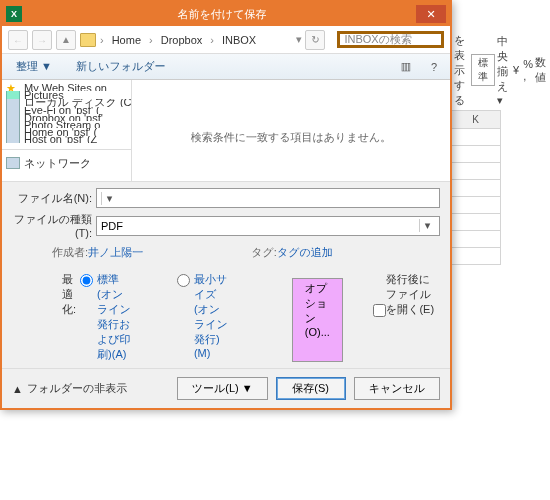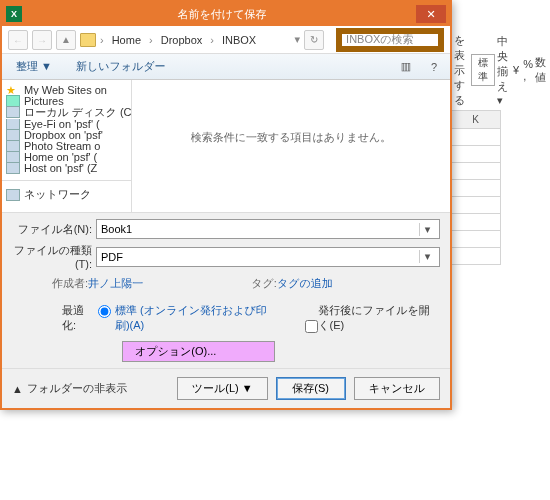--- a/index.html
+++ b/index.html
@@ -17,21 +17,21 @@
 .titlebar{background:#e8792f;color:#fff;height:24px;display:flex;align-items:center;padding:0 4px}
 .titlebar .xl{width:16px;height:16px;background:#107c41;color:#fff;font-size:9px;font-weight:bold;display:flex;align-items:center;justify-content:center;margin-right:6px}
 .titlebar .title{flex:1;text-align:center;font-size:11px}
 .titlebar .close{width:30px;height:18px;background:#c94f2e;color:#fff;display:flex;align-items:center;justify-content:center;cursor:pointer}
 .navbar{height:28px;border-bottom:1px solid #ddd;display:flex;align-items:center;padding:0 6px;gap:4px}
 .nav-btn{width:20px;height:20px;border:1px solid #ccc;border-radius:2px;background:#f7f7f7;display:flex;align-items:center;justify-content:center;color:#888;font-size:10px}
 .nav-btn.dis{color:#ccc}
 .folder-icon{width:16px;height:14px;background:#f7d774;border:1px solid #c9a74a;border-radius:1px}
 .crumb{padding:2px 4px;color:#333}
 .crumb-sep{color:#888}
-.nav-search{flex:1;margin-left:8px;border:6px solid #a16207;height:24px;padding:0 4px;display:flex;align-items:center;color:#888;background:#fff}
+.nav-search{flex:1;margin-left:8px;border:3px solid #a16207;height:17px;padding:0 4px;display:flex;align-items:center;color:#888;background:#fff}
 .toolbar{height:26px;background:linear-gradient(#f4f8fb,#e6eef5);border-bottom:1px solid #ccc;display:flex;align-items:center;padding:0 8px;gap:12px}
 .tb-btn{color:#2a5a8a;padding:2px 6px;display:flex;align-items:center;gap:3px}
 .tb-spacer{flex:1}
 .tb-icon{width:16px;height:16px;display:flex;align-items:center;justify-content:center;color:#555}
 .body{flex:1;display:flex;min-height:0}
 .sidebar{width:130px;border-right:1px solid #ddd;overflow:hidden;padding:4px 0;display:flex;flex-direction:column}
 .side-item{display:flex;align-items:center;gap:4px;padding:2px 4px;white-space:nowrap;overflow:hidden;color:#333}
 .side-icon{width:14px;height:12px;flex-shrink:0}
 .si-star{color:#f7b500}
 .si-drive{background:#c8d8e8;border:1px solid #8aa}
@@ -42,21 +42,21 @@
 .bottom{border-top:1px solid #ddd;padding:6px 10px;background:#f0f0f0}
 .form-row{display:flex;align-items:center;margin-bottom:4px;gap:4px}
 .form-label{width:80px;text-align:right;color:#333}
 .form-input{flex:1;border:1px solid #999;height:20px;padding:0 4px;background:#fff;display:flex;align-items:center}
 .form-drop{width:16px;text-align:center;border-left:1px solid #ccc;color:#555}
 .meta-row{display:flex;padding:2px 0 8px 0;gap:20px}
 .meta-item{display:flex;gap:0}
 .meta-label{color:#666}
 .meta-val{color:#1a5fb4}
 .opt-section{display:flex;gap:30px;padding:4px 0 0 50px;align-items:flex-start}
-.opt-col{display:flex;flex-direction:column;gap:2px}
+.opt-col{display:flex;flex-direction:row;gap:2px}
 .opt-label{color:#333}
 .radio{display:flex;align-items:flex-start;gap:4px}
 .radio input{margin-top:2px}
 .radio label{color:#1a5fb4}
 .chk{display:flex;align-items:flex-end;}
 .chk label{color:#333}
 .opt-btn{margin:6px 0 0 60px;padding:2px 12px;border:1px solid #999;background:#f0abfc;display:inline-block}
 .footer{display:flex;align-items:center;padding:8px 10px;gap:8px;border-top:1px solid #ddd;background:#f0f0f0}
 .hide-folders{display:flex;align-items:center;gap:4px;color:#333}
 .footer-spacer{flex:1}
@@ -271,21 +271,20 @@
     </div>
     <div class="main">
         <span>検索条件に一致する項目はありません。</span>
       </div>
   </div>
 
   <div class="bottom">
     <div class="form-row">
       <div class="form-label">ファイル名(N):</div>
       <div class="form-input">
-          <span style="flex:1">Book1</span>
           <span class="form-drop">▾</span>
         </div>
     </div>
     <div class="form-row">
       <div class="form-label">ファイルの種類(T):</div>
       <div class="form-input">
           <span style="flex:1">PDF</span>
           <span class="form-drop">▾</span>
         </div>
     </div>
@@ -299,20 +298,24 @@
           <span class="meta-val">タグの追加</span>
         </div>
     </div>
     <div class="opt-section">
       <div class="opt-col">
         <div class="radio">
             <span class="opt-label">最適化:</span>
             <input type="radio" checked="" style="">
             <label>標準 (オンライン発行および印刷)(A)</label>
           </div>
+        <div class="radio" style="margin-left:42px">
+            <input type="radio" style="">
+            <label>最小サイズ (オンライン発行)(M)</label>
+          </div>
         <div class="opt-btn">オプション(O)...</div>
       </div>
       <div class="opt-col">
         <div class="chk">
             <input type="checkbox" style="">
             <label>発行後にファイルを開く(E)</label>
           </div>
       </div>
     </div>
   </div>

